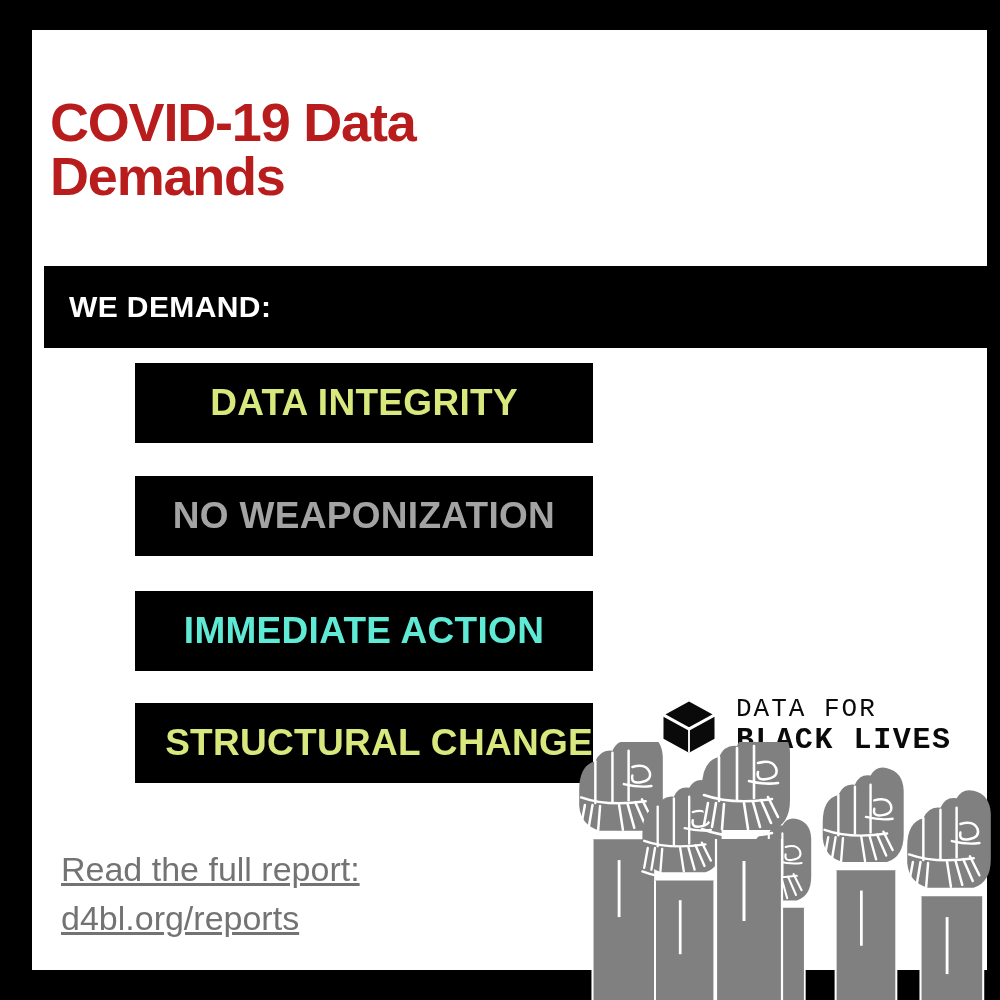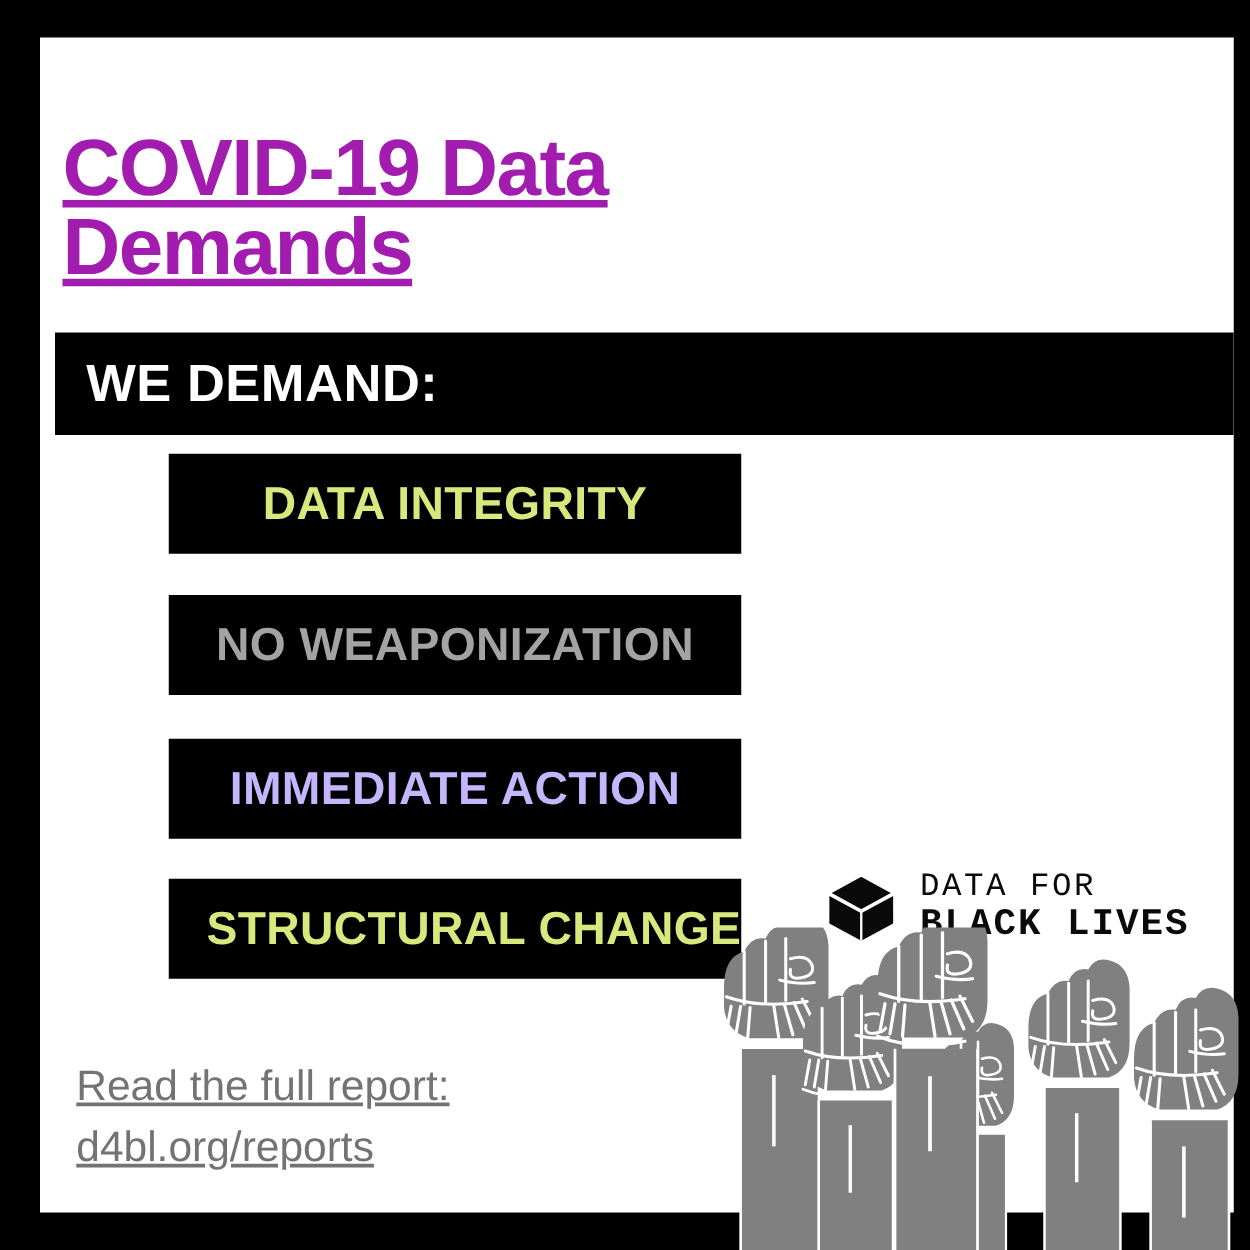--- a/index.html
+++ b/index.html
@@ -26,42 +26,41 @@
     background: #ffffff;
     overflow: hidden;
   }
 
   
   #title {
     position: absolute;
     left: 18px;
     top: 30px;
     width: 760px;
-    color: #a21caf;
-    font-size: 64px;
+    color: #b91c1c;
+    font-size: 54px;
     font-weight: bold;
     line-height: 0.99;
     letter-spacing: -1.2px;
-    text-decoration: underline;
   }
 
   
   #demand-bar {
     position: absolute;
     left: 12px;
     top: 236px;
     width: 943px;
     height: 82px;
     background: #000000;
     display: flex;
     align-items: center;
   }
   #demand-bar-label {
     color: #ffffff;
-    font-size: 42px;
+    font-size: 30px;
     font-weight: bold;
     letter-spacing: 0.4px;
     margin-left: 25px;
   }
 
   
   .chip {
     position: absolute;
     left: 103px;
     width: 458px;
@@ -147,21 +146,21 @@
       <span id="demand-bar-label">WE DEMAND:</span>
     </div>
 
     <div class="chip" id="chip-0">
       <span class="chip-label" style="color: rgb(217, 232, 125);">DATA INTEGRITY</span>
     </div>
     <div class="chip" id="chip-1">
       <span class="chip-label" style="color: #a3a3a3;">NO WEAPONIZATION</span>
     </div>
     <div class="chip" id="chip-2">
-      <span class="chip-label" style="color: #c4b5fd;">IMMEDIATE ACTION</span>
+      <span class="chip-label" style="color: #5eead4;">IMMEDIATE ACTION</span>
     </div>
     <div class="chip" id="chip-3">
       <span class="chip-label" style="color: rgb(217, 232, 125);">STRUCTURAL CHANGE</span>
     </div>
 
     <div id="read-block">
       <div>Read the full report:</div>
       <div>d4bl.org/reports</div>
     </div>
 

